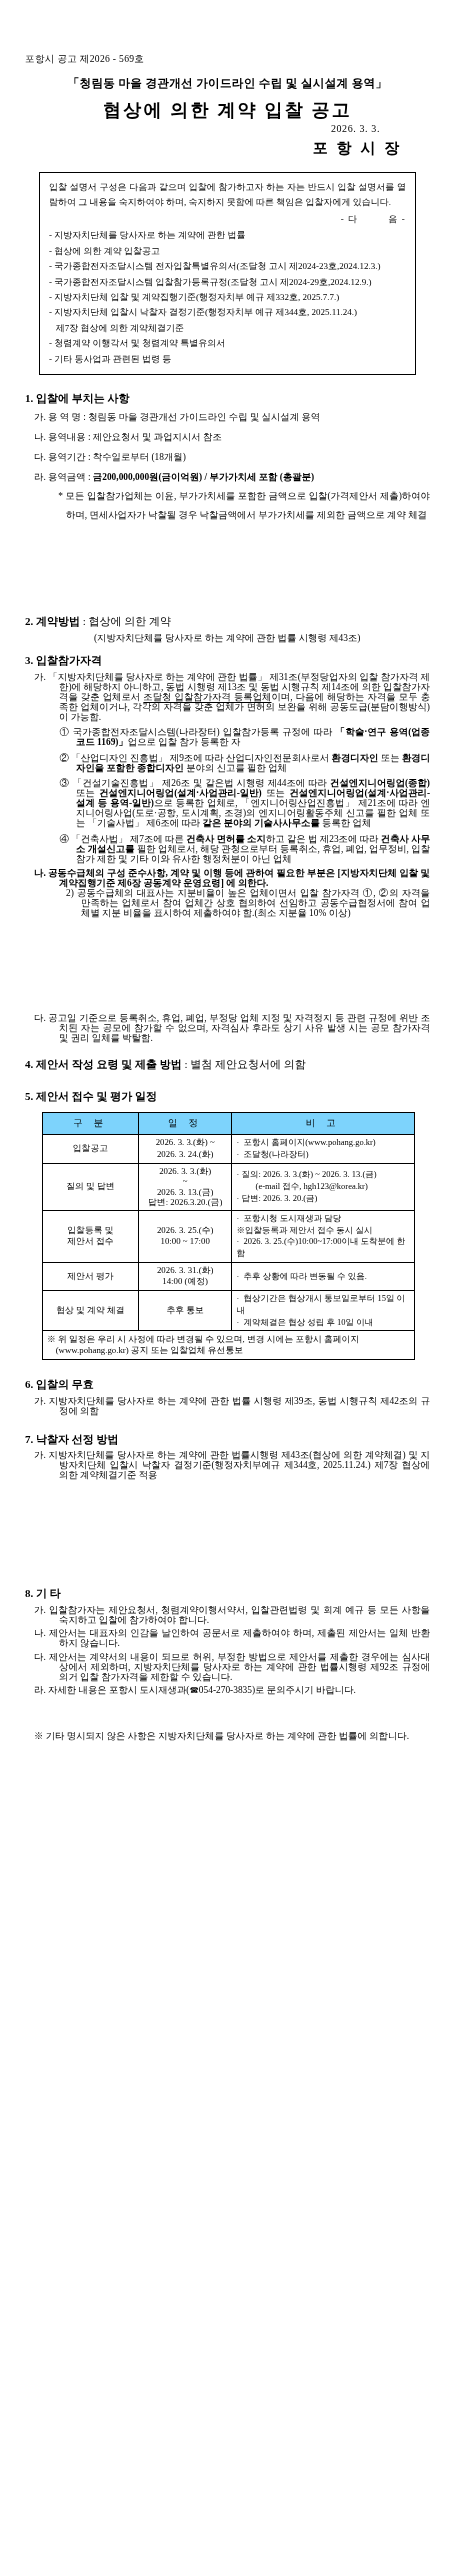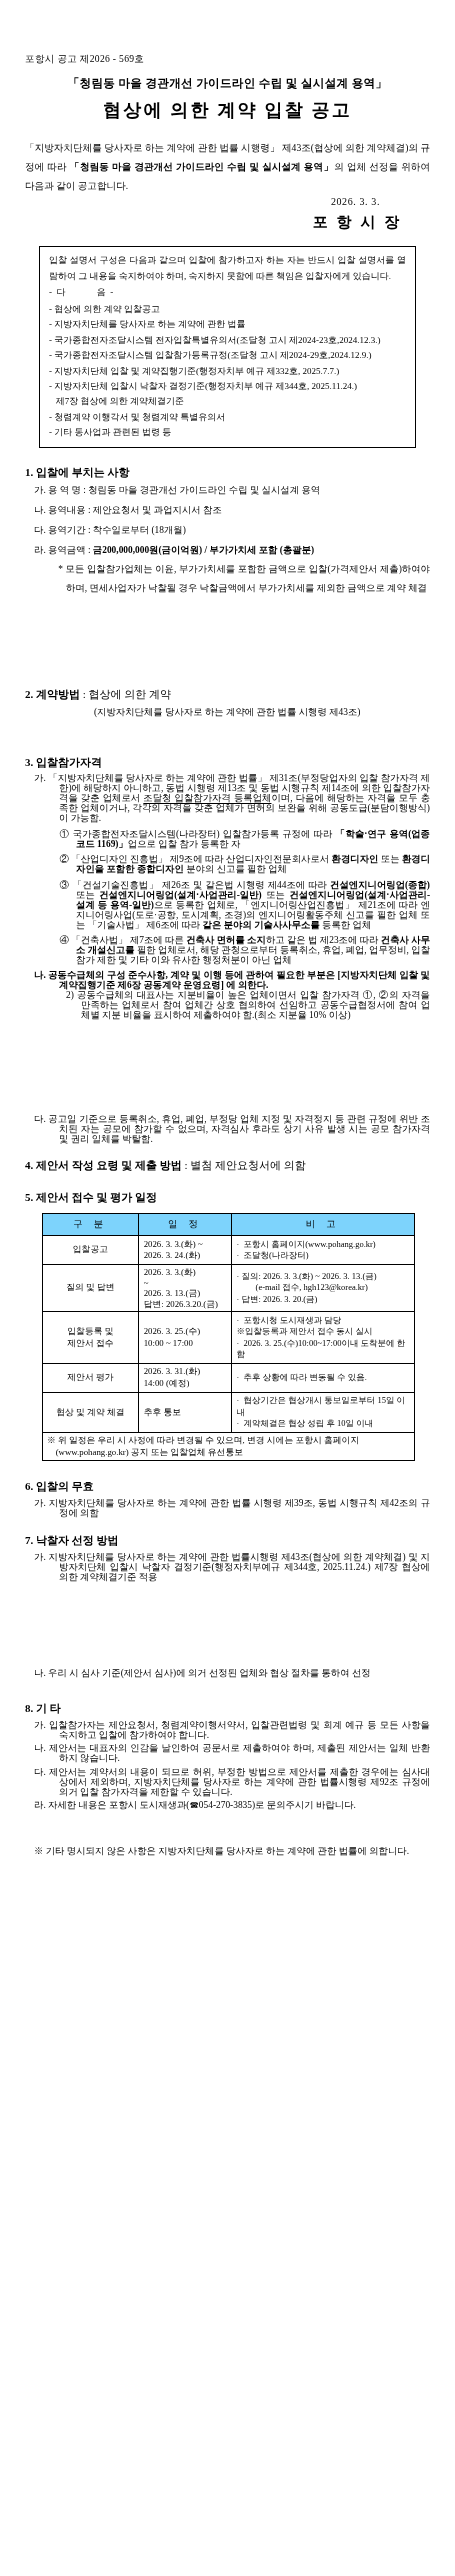--- a/index.html
+++ b/index.html
@@ -11,64 +11,63 @@
   .b{font-weight:bold}
   .u{text-decoration:underline;text-underline-offset:1.7px}
   .notice-no{font-size:9.6px;letter-spacing:0.3px}
   .subtitle{text-align:center;font-weight:bold;font-size:11.6px;margin-top:10px;letter-spacing:0.3px}
   .doc-title{text-align:center;font-weight:bold;font-size:18px;margin-top:6.6px;letter-spacing:2.2px}
   .intro{margin-top:16.5px;line-height:19px;text-align:justify;font-size:9.6px}
   .date-line{text-align:right;margin-top:1px;padding-right:50px;font-size:10px;letter-spacing:0.6px}
   .signer{text-align:right;margin-top:5.5px;padding-right:22px;font-size:15px;font-weight:bold;letter-spacing:8.8px}
   .notice-box{border:1.1px solid #000;margin:14.3px 14.3px 0 14.3px;padding:6.6px 8.8px;line-height:15.4px;font-size:9px}
   .box-intro{text-align:justify}
-  .daum{text-align:left;white-space:pre-wrap;margin:1.1px 0;letter-spacing:1.1px}
+  .daum{text-align:right;white-space:pre-wrap;margin:1.1px 0;letter-spacing:1.1px}
   .box-item{white-space:pre-wrap}
   .sec-h{font-weight:bold;font-size:11px;line-height:16.5px;margin:0}
   .mt-s1{margin-top:15.4px}
   .item{line-height:20px;text-align:justify}
   .item-ga{padding-left:30px;text-indent:-21px}
   .note{padding-left:41px;text-indent:-7.7px;line-height:19px;text-align:justify}
   .para{line-height:10px;text-align:justify}
   .p-ga{padding-left:34px;text-indent:-25px;margin-top:3.3px}
   .p-circ{padding-left:51px;text-indent:-16.5px;margin-top:5.5px}
   .p-sub{padding-left:56px;text-indent:-15px}
   .sec2-l2{padding-left:69px;line-height:19px}
   .spacer-160{height:88px}.spacer-165{height:91px}.spacer-150{height:83px}.spacer-60{height:33px}
   table.sched{border-collapse:collapse;margin:7.7px 0 0 16.5px;width:373px;border:1.1px solid #000;font-size:8.8px}
   table.sched th{
     background:#7dd3fc;border:0.6px solid #000;font-weight:normal;font-size:9.4px;
     letter-spacing:4.4px;height:19px;text-align:center;padding:1.1px
   }
   table.sched td{border:0.6px solid #000;padding:2.2px 4.4px;line-height:11.6px;vertical-align:middle}
   td.c-label{text-align:center;white-space:pre-wrap;width:87px}
-  td.c-sched{white-space:pre-wrap;width:83px}
+  td.c-sched{text-align:center;white-space:pre-wrap;width:83px}
   td.c-rem{text-align:left;white-space:pre-wrap;font-size:8.5px}
   td.t-footer{white-space:pre-wrap;line-height:13.2px;padding:3.3px 5.5px;font-size:8.8px}
 </style>
 </head>
 <body>
 
 <div class="page">
 
   <div class="notice-no">포항시 공고 제2026 - 569호</div>
 
   <div class="subtitle">「청림동 마을 경관개선 가이드라인 수립 및 실시설계 용역」</div>
   <div class="doc-title">협상에 의한 계약 입찰 공고</div>
 
-  <div class="intro"><span>「지방자치단체를 당사자로 하는 계약에 관한 법률 시행령」 제43조(협상에 의한 계약체결)의 규정에 따라 </span><span class="b">「청림동 마을 경관개선 가이드라인 수립 및 실시설계 용역」</span><span>의 업체 선정을 위하여 다음과 같이 공고합니다.</span></div>
 
   <div class="date-line">2026. 3. 3.</div>
   <div class="signer">포항시장</div>
 
   <div class="notice-box">
     <div class="box-intro">입찰 설명서 구성은 다음과 같으며 입찰에 참가하고자 하는 자는 반드시 입찰 설명서를 열람하여 그 내용을 숙지하여야 하며, 숙지하지 못함에 따른 책임은 입찰자에게 있습니다.</div>
     <div class="daum">- 다         음 -</div>
+    <div class="box-item">- 지방자치단체를 당사자로 하는 계약에 관한 법률</div>
     <div class="box-item">- 협상에 의한 계약 입찰공고</div>
-    <div class="box-item">- 지방자치단체를 당사자로 하는 계약에 관한 법률</div>
     <div class="box-item">- 국가종합전자조달시스템 전자입찰특별유의서(조달청 고시 제2024-23호,2024.12.3.)</div>
     <div class="box-item">- 국가종합전자조달시스템 입찰참가등록규정(조달청 고시 제2024-29호,2024.12.9.)</div>
     <div class="box-item">- 지방자치단체 입찰 및 계약집행기준(행정자치부 예규 제332호, 2025.7.7.)</div>
     <div class="box-item">- 지방자치단체 입찰시 낙찰자 결정기준(행정자치부 예규 제344호, 2025.11.24.)</div>
     <div class="box-item">   제7장 협상에 의한 계약체결기준</div>
     <div class="box-item">- 청렴계약 이행각서 및 청렴계약 특별유의서</div>
     <div class="box-item">- 기타 동사업과 관련된 법령 등</div>
   </div>
 
   <div class="sec-h mt-s1">1. 입찰에 부치는 사항</div>
@@ -76,21 +75,21 @@
   <div class="item item-ga">나. 용역내용 : 제안요청서 및 과업지시서 참조</div>
   <div class="item item-ga">다. 용역기간 : 착수일로부터 (18개월)</div>
   <div class="item item-ga"><span>라. 용역금액 : </span><span class="b">금200,000,000원(금이억원) / 부가가치세 포함 (총괄분)</span></div>
   <div class="note">* 모든 입찰참가업체는 이윤, 부가가치세를 포함한 금액으로 입찰(가격제안서 제출)하여야 하며, 면세사업자가 낙찰될 경우 낙찰금액에서 부가가치세를 제외한 금액으로 계약 체결</div>
 
   <div class="spacer-160"></div>
 
   <div class="sec-h" style="font-weight:normal"><span class="b">2. 계약방법</span><span> : 협상에 의한 계약</span></div>
   <div class="sec2-l2">(지방자치단체를 당사자로 하는 계약에 관한 법률 시행령 제43조)</div>
 
-  <div class="sec-h" style="margin-top:32px">3. 입찰참가자격</div>
+  <div class="sec-h" style="margin-top:4px">3. 입찰참가자격</div>
   <div class="para p-ga"><span>가. 「지방자치단체를 당사자로 하는 계약에 관한 법률」 제31조(부정당업자의 입찰 참가자격 제한)에 해당하지 아니하고, 동법 시행령 제13조 및 동법 시행규칙 제14조에 의한 입찰참가자격을 갖춘 업체로서 </span><span class="u">조달청 입찰참가자격 등록업체</span><span>이며, 다음에 해당하는 자격을 모두 충족한 업체이거나, 각각의 자격을 갖춘 업체가 면허의 보완을 위해 공동도급(분담이행방식)이 가능함.</span></div>
   <div class="para p-circ"><span>① 국가종합전자조달시스템(나라장터) 입찰참가등록 규정에 따라 </span><span class="b">「학술·연구 용역(업종코드 1169)」</span><span>업으로 입찰 참가 등록한 자</span></div>
   <div class="para p-circ"><span>② 「산업디자인 진흥법」  제9조에 따라 산업디자인전문회사로서 </span><span class="b">환경디자인</span><span> 또는 </span><span class="b">환경디자인을 포함한 종합디자인</span><span> 분야의 신고를 필한 업체</span></div>
   <div class="para p-circ"><span>③ 「건설기술진흥법」 제26조 및 같은법 시행령 제44조에 따라 </span><span class="b">건설엔지니어링업(종합)</span><span> 또는 </span><span class="b">건설엔지니어링업(설계·사업관리-일반)</span><span> 또는 </span><span class="b">건설엔지니어링업(설계·사업관리-설계 등 용역-일반)</span><span>으로 등록한 업체로, 「엔지니어링산업진흥법」 제21조에 따라 엔지니어링사업(도로·공항, 도시계획, 조경)의 엔지니어링활동주체 신고를 필한 업체 또는 「기술사법」 제6조에 따라 </span><span class="b">같은 분야의 기술사사무소를</span><span> 등록한 업체</span></div>
   <div class="para p-circ"><span>④ 「건축사법」 제7조에 따른 </span><span class="b">건축사 면허를 소지</span><span>하고 같은 법 제23조에 따라 </span><span class="b">건축사 사무소 개설신고를</span><span> 필한 업체로서, 해당 관청으로부터 등록취소, 휴업, 폐업, 업무정비, 입찰 참가 제한 및 기타 이와 유사한 행정처분이 아닌 업체</span></div>
   <div class="para p-ga" style="margin-top:4.4px"><span class="b">나. 공동수급체의 구성 준수사항, 계약 및 이행 등에 관하여 필요한 부분은 [지방자치단체 입찰 및 계약집행기준 제6장 공동계약 운영요령] 에 의한다.</span></div>
   <div class="para p-sub">2) 공동수급체의 대표사는 지분비율이 높은 업체이면서 입찰 참가자격 ①, ②의 자격을 만족하는 업체로서 참여 업체간 상호 협의하여 선임하고 공동수급협정서에 참여 업체별 지분 비율을 표시하여 제출하여야 함.(최소 지분율 10% 이상)</div>
 
   <div class="spacer-165"></div>
 
@@ -155,21 +154,20 @@
   </table>
 
   <div class="sec-h" style="margin-top:16.5px">6. 입찰의 무효</div>
   <div class="para p-ga">가. 지방자치단체를 당사자로 하는 계약에 관한 법률 시행령 제39조, 동법 시행규칙 제42조의 규정에 의함</div>
 
   <div class="sec-h" style="margin-top:14.3px">7. 낙찰자 선정 방법</div>
   <div class="para p-ga">가. 지방자치단체를 당사자로 하는 계약에 관한 법률시행령 제43조(협상에 의한 계약체결) 및 지방자치단체 입찰시 낙찰자 결정기준(행정자치부예규 제344호, 2025.11.24.)  제7장 협상에 의한 계약체결기준 적용</div>
 
   <div class="spacer-150"></div>
 
-  <div class="para p-ga">나. 우리 시 심사 기준(제안서 심사)에 의거 선정된 업체와 협상 절차를 통하여 선정</div>
 
   <div class="sec-h" style="margin-top:22px">8. 기  타</div>
   <div class="para p-ga">가. 입찰참가자는 제안요청서, 청렴계약이행서약서, 입찰관련법령 및 회계 예규 등 모든 사항을 숙지하고 입찰에 참가하여야 합니다.</div>
   <div class="para p-ga">나. 제안서는 대표자의 인감을 날인하여 공문서로 제출하여야 하며, 제출된 제안서는 일체 반환하지 않습니다.</div>
   <div class="para p-ga">다. 제안서는 계약서의 내용이 되므로 허위, 부정한 방법으로 제안서를 제출한 경우에는 심사대상에서 제외하며, 지방자치단체를 당사자로 하는 계약에 관한 법률시행령 제92조 규정에 의거 입찰 참가자격을 제한할 수 있습니다.</div>
   <div class="para p-ga">라. 자세한 내용은 포항시 도시재생과(☎054-270-3835)로 문의주시기 바랍니다.</div>
 
   <div class="spacer-60"></div>
 
   <div class="para p-ga">※ 기타 명시되지 않은 사항은 지방자치단체를 당사자로 하는 계약에 관한 법률에 의합니다.</div>

